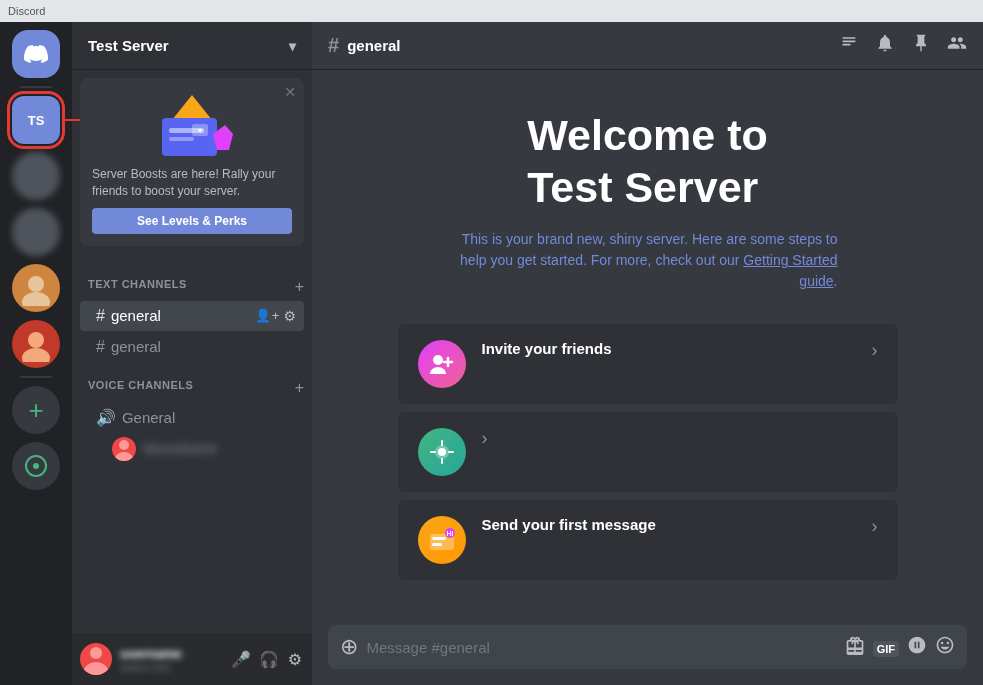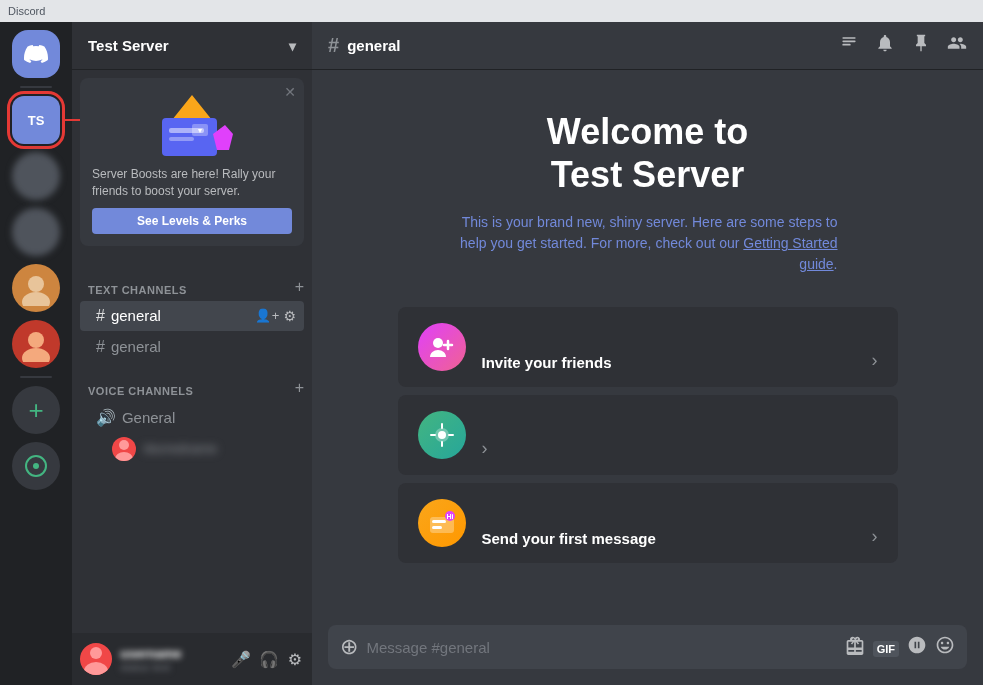--- a/index.html
+++ b/index.html
@@ -149,21 +149,21 @@
     
     .channel-list {
       flex: 1;
       padding: 8px 0;
       overflow-y: auto;
     }
 
     .channel-category {
       padding: 16px 8px 4px 16px;
       display: flex;
-      align-items: flex-end;
+      align-items: flex-start;
       justify-content: space-between;
     }
 
     .channel-category-name {
       font-size: 11px;
       font-weight: 700;
       color: #8e9297;
       text-transform: uppercase;
       letter-spacing: 0.5px;
     }
@@ -347,24 +347,23 @@
     .welcome-area {
       flex: 1;
       display: flex;
       flex-direction: column;
       align-items: center;
       padding: 40px 20px 20px;
       overflow-y: auto;
     }
 
     .welcome-title {
-      font-size: 36px;
+      font-size: 43px;
       font-weight: 800;
       color: #fff;
-      text-align: center;
       line-height: 1.2;
       margin-bottom: 16px;
     }
 
     .welcome-subtitle {
       font-size: 14px;
       color: #7289da;
       text-align: right;
       max-width: 380px;
       line-height: 1.5;
@@ -383,21 +382,21 @@
       display: flex;
       flex-direction: column;
       gap: 0;
     }
 
     .action-card {
       background: #2f3136;
       border-radius: 8px;
       padding: 16px 20px;
       display: flex;
-      align-items: flex-end;
+      align-items: flex-start;
       gap: 16px;
       cursor: pointer;
       margin-bottom: 8px;
     }
 
     .action-card-icon {
       width: 48px;
       height: 48px;
       border-radius: 50%;
       flex-shrink: 0;

